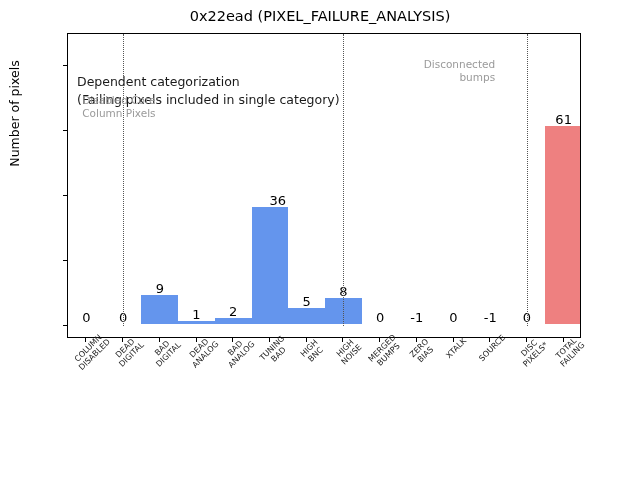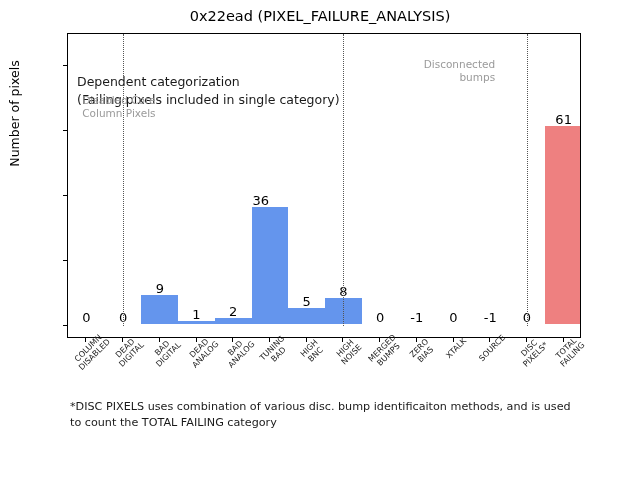--- a/index.html
+++ b/index.html
@@ -155,21 +155,21 @@
     <div id="bars-layer">
         <div class="bar-value" style="left: -18.3571px; width: 73.4286px; top: 276.021px;">0</div>
         <div class="bar-value" style="left: 18.3571px; width: 73.4286px; top: 276.021px;">0</div>
         <div class="bar" style="left: 73.4286px; width: 36.7143px; bottom: 12.9787px; height: 29.2021px; background: rgb(100, 149, 237);"></div>
         <div class="bar-value" style="left: 55.0714px; width: 73.4286px; top: 246.819px;">9</div>
         <div class="bar" style="left: 110.143px; width: 36.7143px; bottom: 12.9787px; height: 3.24468px; background: rgb(100, 149, 237);"></div>
         <div class="bar-value" style="left: 91.7857px; width: 73.4286px; top: 272.777px;">1</div>
         <div class="bar" style="left: 146.857px; width: 36.7143px; bottom: 12.9787px; height: 6.48936px; background: rgb(100, 149, 237);"></div>
         <div class="bar-value" style="left: 128.5px; width: 73.4286px; top: 269.532px;">2</div>
         <div class="bar" style="left: 183.571px; width: 36.7143px; bottom: 12.9787px; height: 116.809px; background: rgb(100, 149, 237);"></div>
-        <div class="bar-value" style="left: 156px; width: 73.4286px; top: 159.213px;">36</div>
+        <div class="bar-value" style="left: 173px; width: 73.4286px; top: 159.213px;">36</div>
         <div class="bar" style="left: 220.286px; width: 36.7143px; bottom: 12.9787px; height: 16.2234px; background: rgb(100, 149, 237);"></div>
         <div class="bar-value" style="left: 201.929px; width: 73.4286px; top: 259.798px;">5</div>
         <div class="bar" style="left: 257px; width: 36.7143px; bottom: 12.9787px; height: 25.9574px; background: rgb(100, 149, 237);"></div>
         <div class="bar-value" style="left: 238.643px; width: 73.4286px; top: 250.064px;">8</div>
         <div class="bar-value" style="left: 275.357px; width: 73.4286px; top: 276.021px;">0</div>
         <div class="bar-value" style="left: 312.071px; width: 73.4286px; top: 276.021px;">-1</div>
         <div class="bar-value" style="left: 348.786px; width: 73.4286px; top: 276.021px;">0</div>
         <div class="bar-value" style="left: 385.5px; width: 73.4286px; top: 276.021px;">-1</div>
         <div class="bar-value" style="left: 422.214px; width: 73.4286px; top: 276.021px;">0</div>
         <div class="bar" style="left: 477.286px; width: 36.7143px; bottom: 12.9787px; height: 197.926px; background: rgb(238, 128, 128);"></div>
@@ -226,16 +226,14 @@
       <div class="xtick-label" style="left: 415.786px;">ZERO
 BIAS</div>
       <div class="xtick-label" style="left: 452.5px;">XTALK</div>
       <div class="xtick-label" style="left: 489.214px;">SOURCE</div>
       <div class="xtick-label" style="left: 525.929px;">DISC
 PIXELS*</div>
       <div class="xtick-label" style="left: 562.643px;">TOTAL
 FAILING</div>
     </div>
 
-  <div id="footnote">*DISC PIXELS uses combination of various disc. bump identificaiton methods, and is used
-to count the TOTAL FAILING category</div>
 
 </div>
 
 </body></html>

